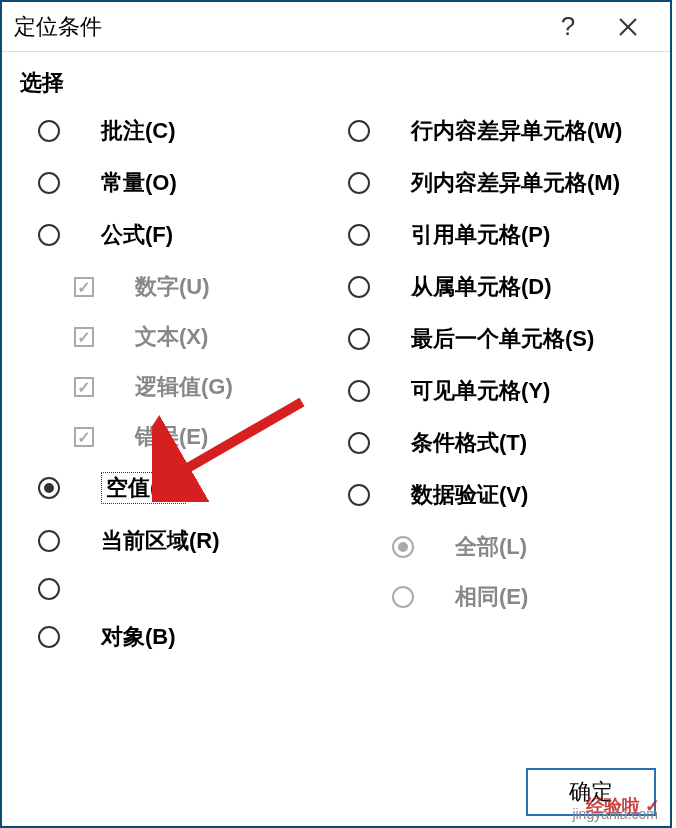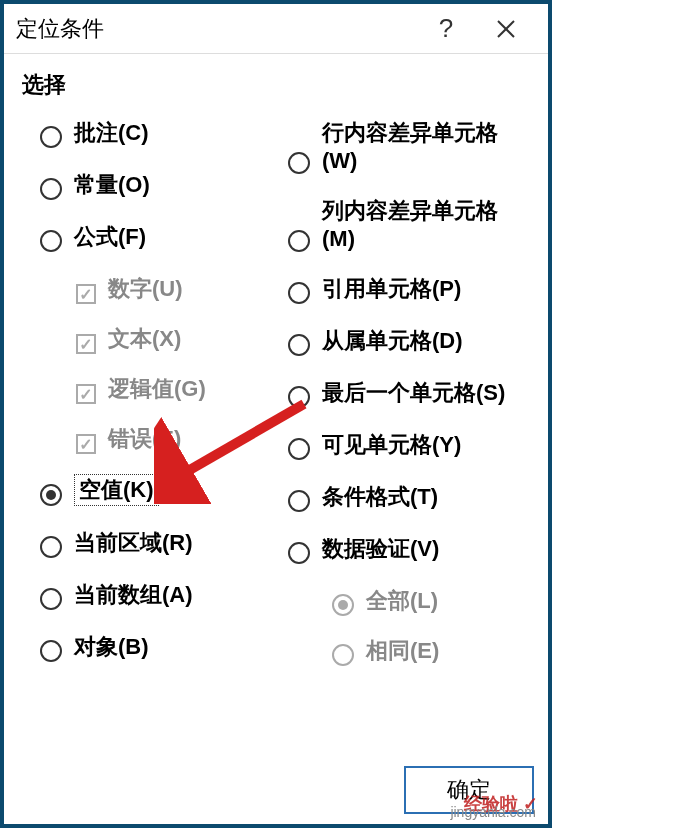--- a/index.html
+++ b/index.html
@@ -10,23 +10,23 @@
     body {
       font-family: "Microsoft YaHei", "SimSun", sans-serif;
       font-size: 20px;
       background: #fff;
       width: 676px;
       height: 828px;
       overflow: hidden;
       position: relative;
     }
     .dialog {
-      width: 552px;
+      width: 672px;
       height: 828px;
-      border: 4px solid #0c4a6e;
+      border: 2px solid #0c4a6e;
       background: #fff;
       position: relative;
     }
     .titlebar {
       height: 50px;
       display: flex;
       align-items: center;
       padding: 0 12px;
       border-bottom: 1px solid #ddd;
     }
@@ -59,24 +59,25 @@
     .columns {
       display: flex;
     }
     .col {
       flex: 1;
     }
     .col.left { padding-left: 18px; }
     .col.right { padding-left: 6px; }
     .opt {
       display: flex;
-      align-items: flex-end;
+      align-items: center;
       margin-bottom: 22px;
       font-size: 22px;
       color: #000;
+      gap: 29px;
     }
     .radio {
       width: 22px;
       height: 22px;
       border: 2px solid #333;
       border-radius: 50%;
       margin-right: 12px;
       display: flex;
       align-items: center;
       justify-content: center;
@@ -228,21 +229,20 @@
         <div class="opt">
           <span class="radio selected"></span>
           <span class="selected-label">空值(K)</span>
         </div>
         <div class="opt">
           <span class="radio"></span>
           <span>当前区域(R)</span>
         </div>
         <div class="opt">
           <span class="radio"></span>
-          <span>当前数组(A)</span>
         </div>
         <div class="opt">
           <span class="radio"></span>
           <span>对象(B)</span>
         </div>
       </div>
 
       <div class="col right">
         <div class="opt">
           <span class="radio"></span>

